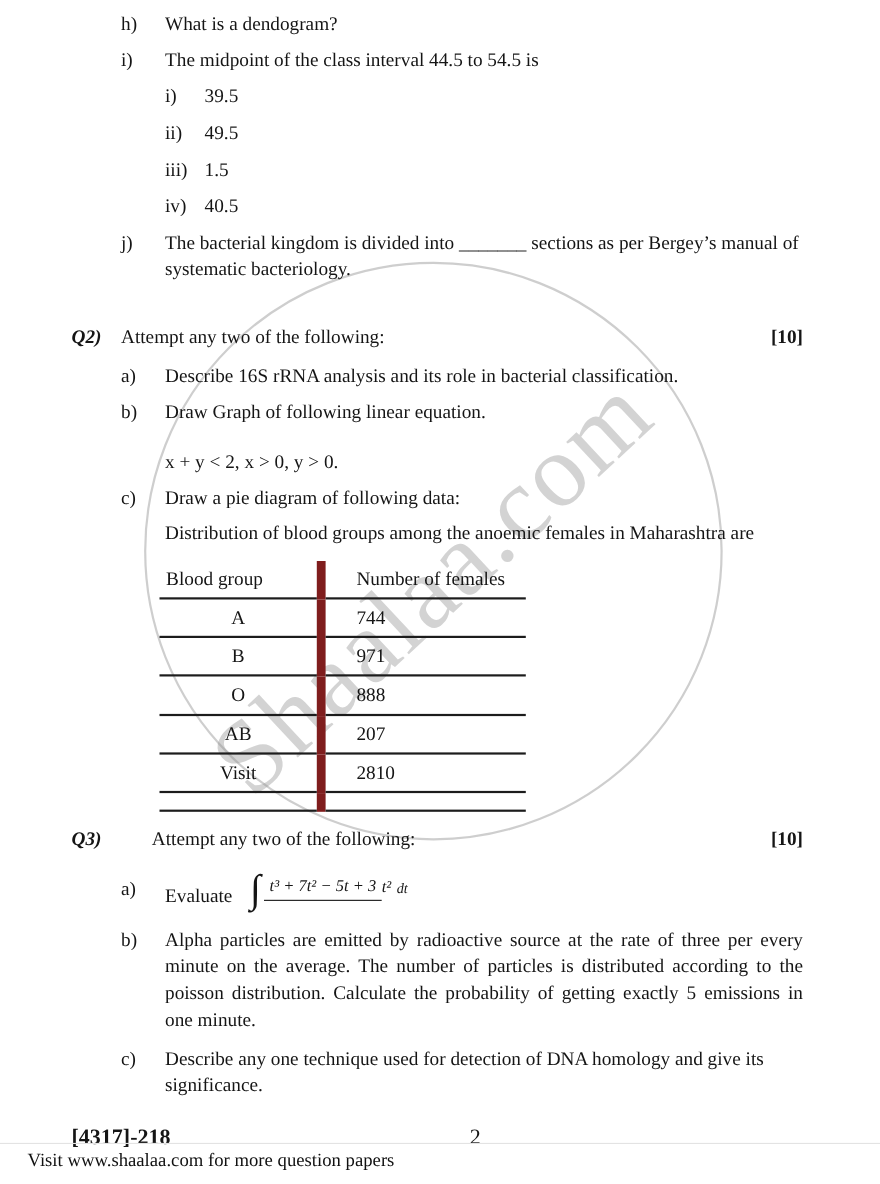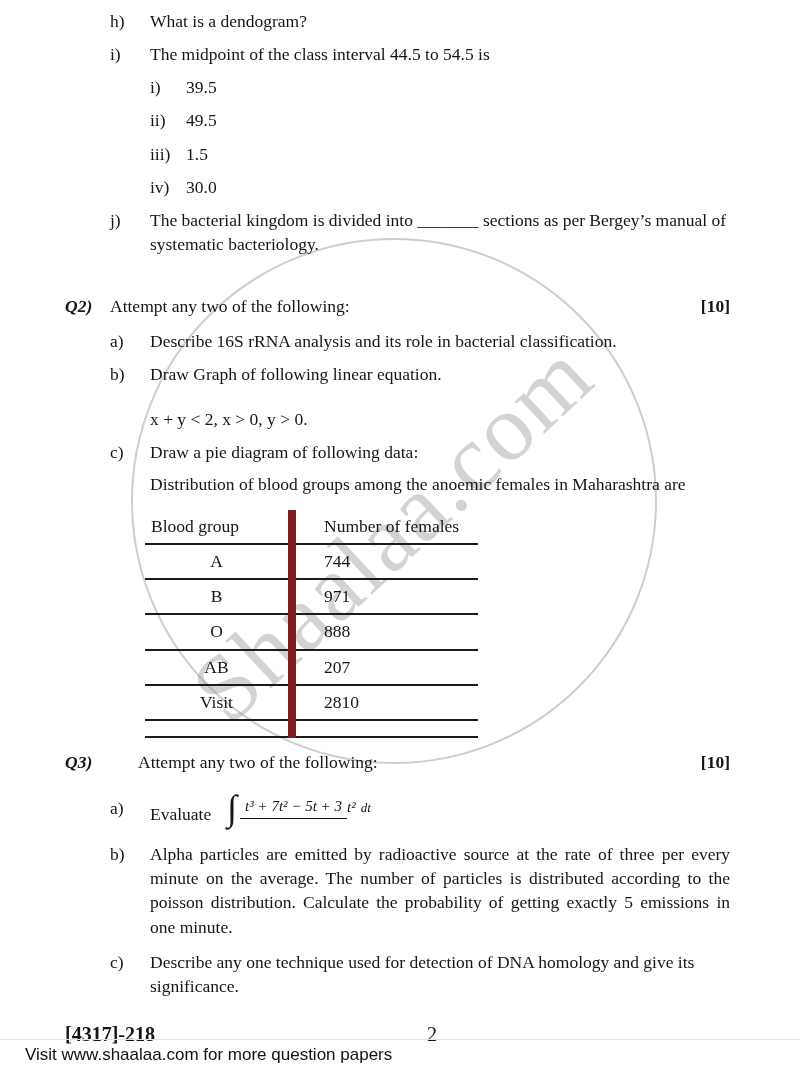--- a/index.html
+++ b/index.html
@@ -66,21 +66,21 @@
   .pb { margin-bottom:11px; }
 
   .footer { position:absolute; left:65px; right:70px; top:1023px; font-size:20px; }
   .footer .code { font-weight:bold; }
   .footer .pgnum { position:absolute; left:362px; top:0; }
 
   .scan-edge { position:absolute; left:0; right:0; top:1039px; border-top:1px solid #e3e3e3; }
 
   .banner {
     position:absolute; left:25px; top:1045px;
-    font-family:Liberation Sans, sans-serif; font-size:17px; color:#111;
+    font-family:Liberation Serif, serif; font-size:17px; color:#111;
   }
 </style>
 </head>
 <body>
 
 <div class="page">
 
   <div class="wm-circle"></div>
   <div class="wm-text">Shaalaa.com</div>
 
@@ -103,21 +103,21 @@
     <div class="row opt">
       <span class="lbl">ii)</span>
       <div class="qtext">49.5</div>
     </div>
     <div class="row opt">
       <span class="lbl">iii)</span>
       <div class="qtext">1.5</div>
     </div>
     <div class="row opt">
       <span class="lbl">iv)</span>
-      <div class="qtext">30.0</div>
+      <div class="qtext">40.5</div>
     </div>
 
     <div class="row lvl1">
       <span class="lbl">j)</span>
       <div class="qtext">The bacterial kingdom is divided into _______ sections as per Bergey’s manual of systematic bacteriology.</div>
     </div>
 
     <div class="qhead qhead-q2">
       <span class="qlbl">Q2)</span>
       <span>Attempt any two of the following:</span>

